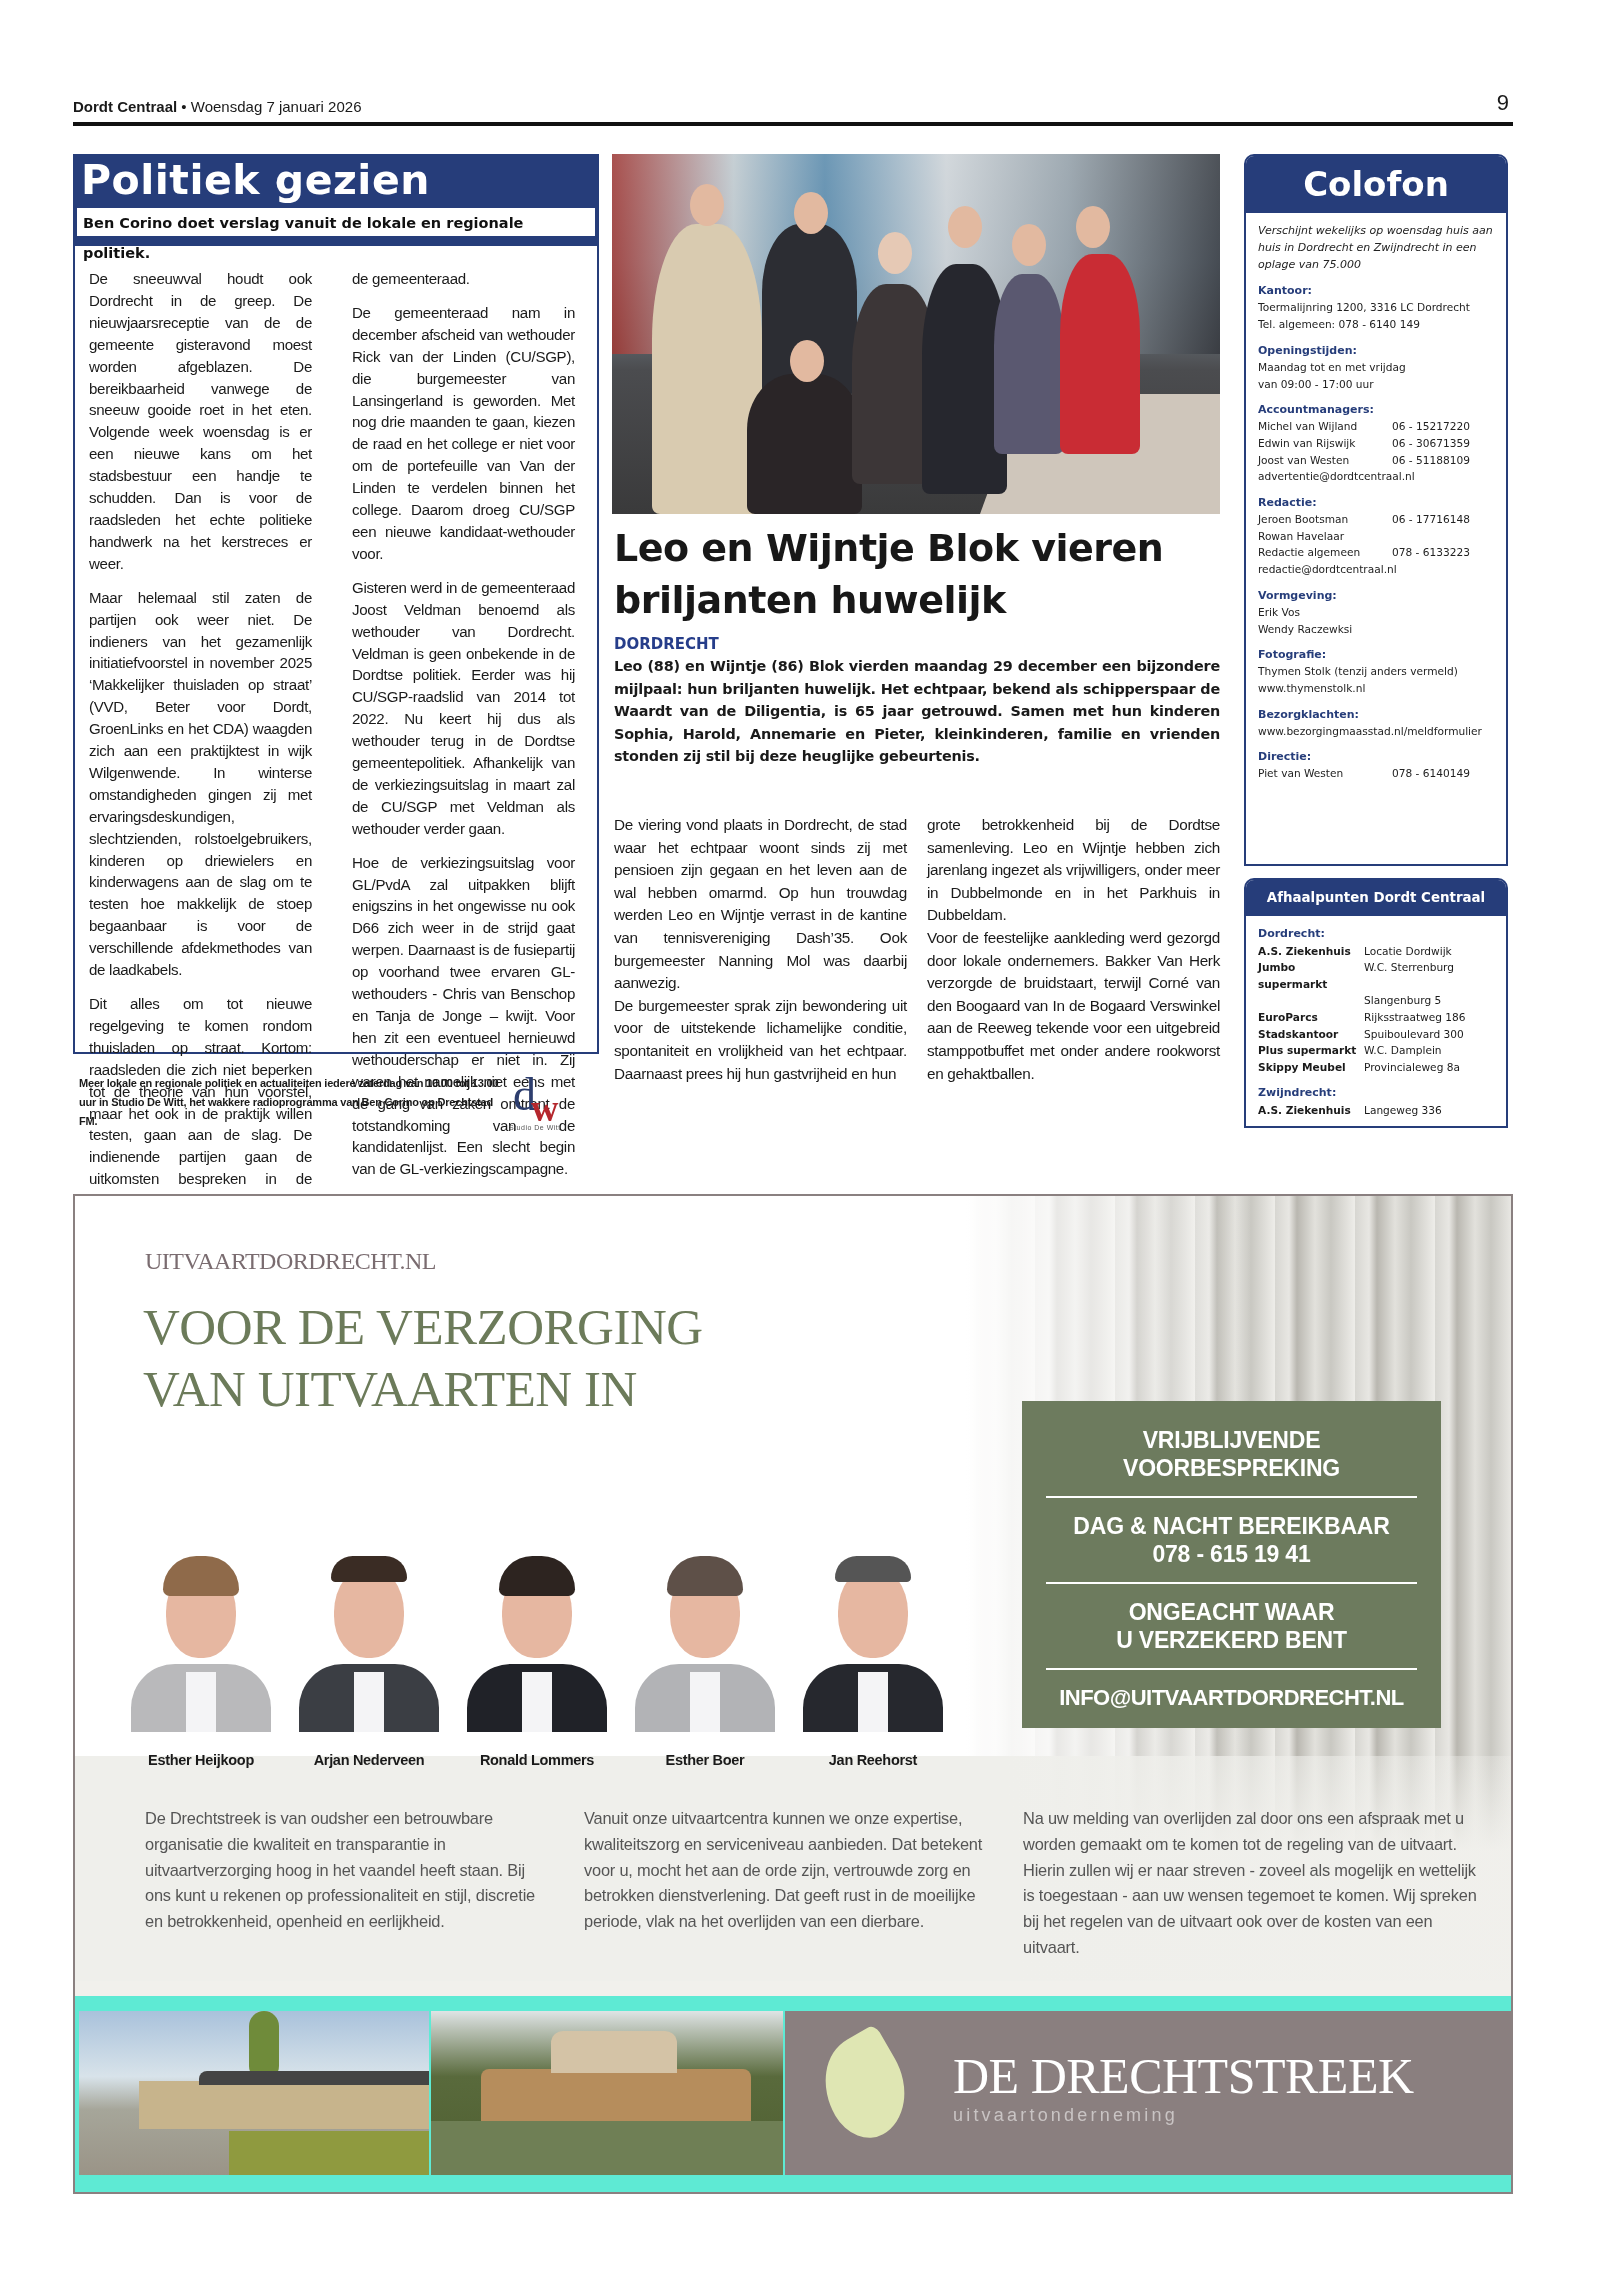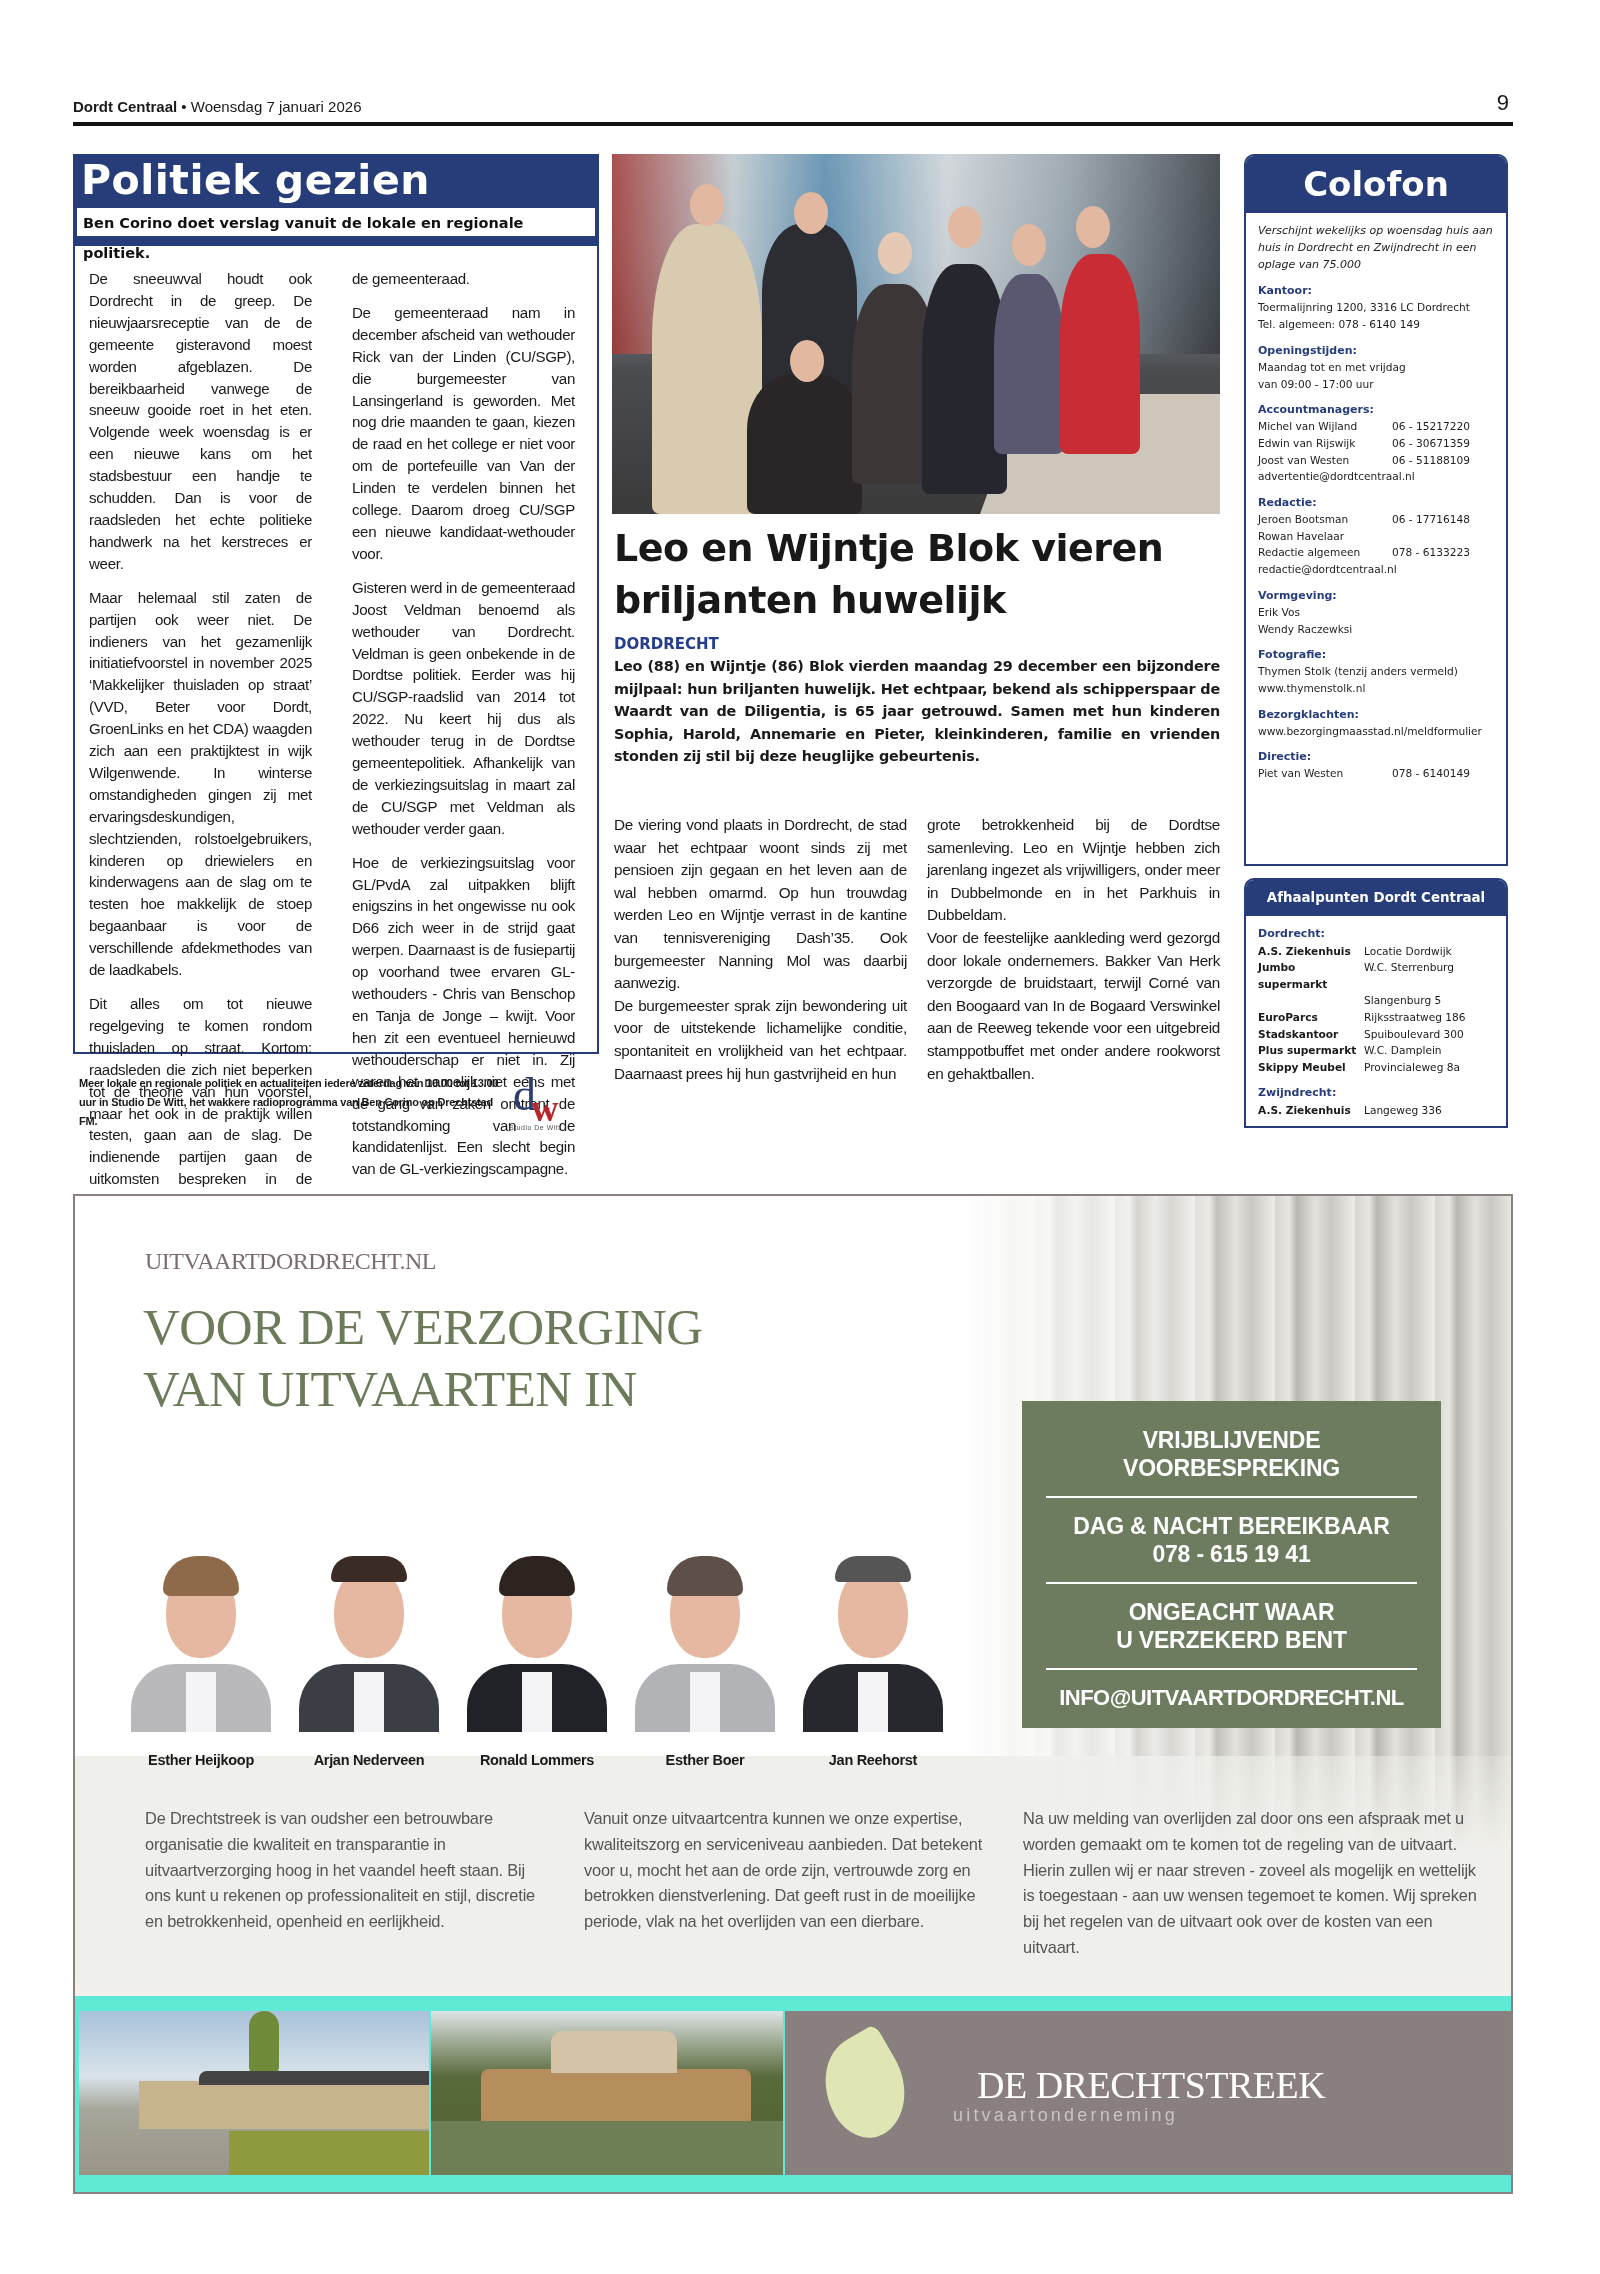--- a/index.html
+++ b/index.html
@@ -86,21 +86,21 @@
   .ad-photo1 .bld { position: absolute; left: 60px; top: 70px; width: 290px; height: 48px; background: #c7b48c; }
   .ad-photo1 .roof { position: absolute; left: 120px; top: 60px; width: 240px; height: 14px; background: #444; border-radius: 8px 8px 0 0; }
   .ad-photo1 .hedge { position: absolute; left: 150px; top: 120px; width: 200px; height: 44px; background: #8f9a3f; }
   .ad-photo1 .trees { position: absolute; left: 170px; top: 0; width: 30px; height: 70px; background: #6f8b3a; border-radius: 20px; }
   .ad-photo2 { position: absolute; left: 356px; top: 815px; width: 352px; height: 164px; overflow: hidden; background: linear-gradient(180deg, #dfe4e5 0%, #596a3c 40%, #4f5f31 100%); }
   .ad-photo2 .rot { position: absolute; left: 50px; top: 58px; width: 270px; height: 66px; background: #b68d5c; border-radius: 8px 8px 0 0; }
   .ad-photo2 .top { position: absolute; left: 120px; top: 20px; width: 126px; height: 42px; background: #d4c3a6; border-radius: 12px 12px 0 0; }
   .ad-photo2 .bush { position: absolute; left: 0; top: 110px; width: 352px; height: 54px; background: #6f7f55; }
   .ad-brand { position: absolute; left: 710px; top: 815px; width: 726px; height: 164px; background: #8a7f7f; }
   .ad-brand .leaf { position: absolute; left: 40px; top: 26px; width: 80px; height: 100px; background: #dfe6b3; border-radius: 60% 10% 60% 40%; transform: rotate(-30deg); }
-  .ad-brand .title { position: absolute; left: 168px; top: 52px; font-family: "Liberation Serif", serif; font-size: 38px; color: #fff; letter-spacing: -0.5px; margin-left: 24px; }
+  .ad-brand .title { position: absolute; left: 168px; top: 36px; font-family: "Liberation Serif", serif; font-size: 50px; color: #fff; letter-spacing: -0.5px; }
   .ad-brand .sub { position: absolute; left: 168px; top: 94px; font-family: Liberation Sans, sans-serif; font-size: 18px; color: #c9c4c4; letter-spacing: 3.2px; }
 </style>
 </head>
 <body>
 
 <header class="masthead">
   <div class="pub">
     <b>Dordt Centraal</b>
     <span>•</span>
     <span>Woensdag 7 januari 2026</span>

